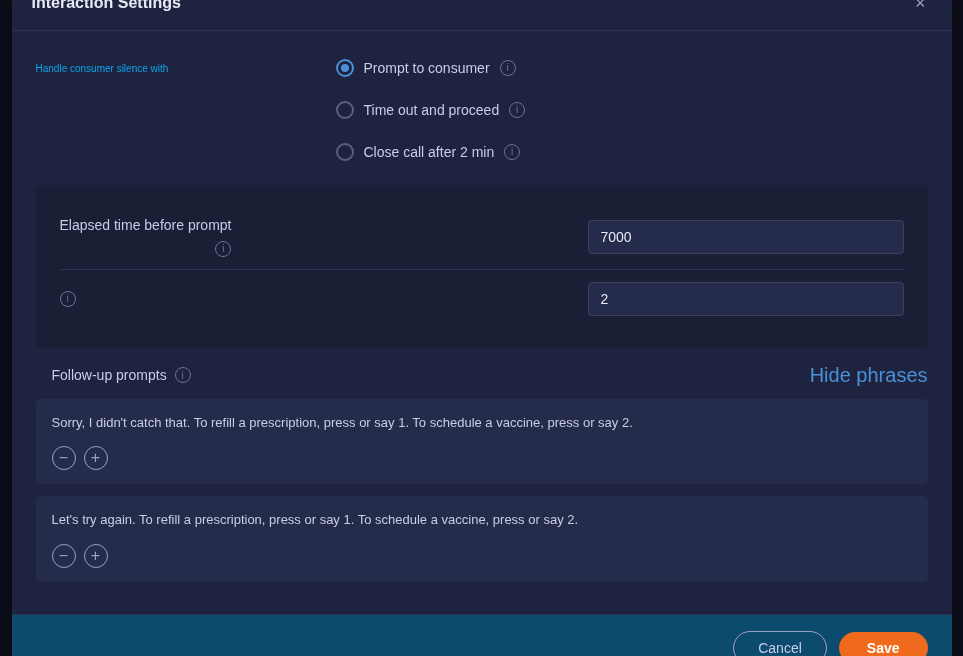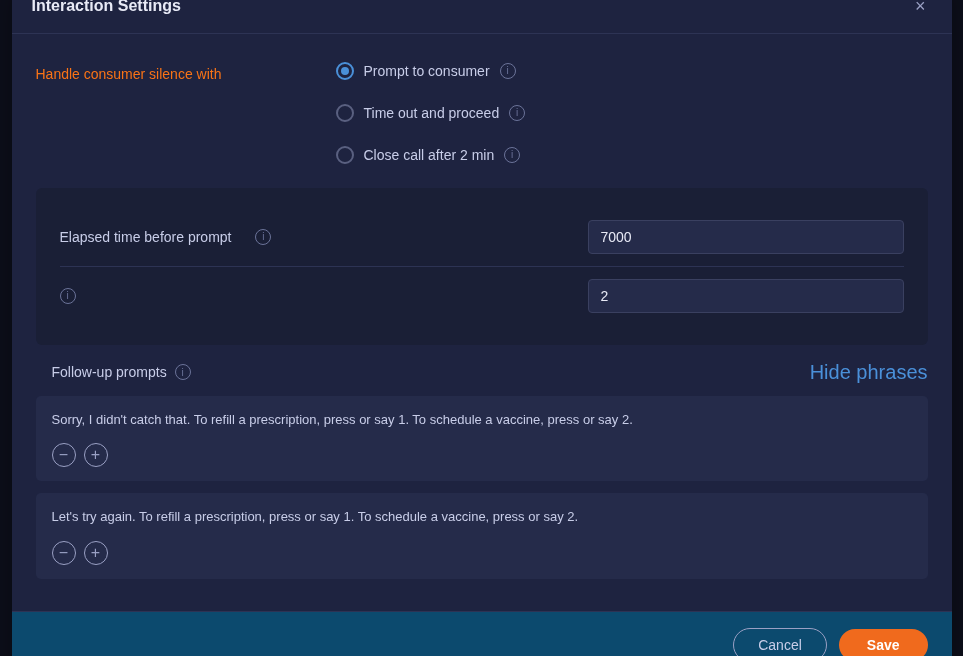--- a/index.html
+++ b/index.html
@@ -53,22 +53,22 @@
       padding: 28px 24px 20px;
       flex: 1;
       overflow-y: auto;
     }
     .top-section {
       display: flex;
       align-items: flex-start;
       margin-bottom: 24px;
     }
     .section-label {
-      color: #f97316;
-      font-size: 14px;
+      color: #0ea5e9;
+      font-size: 10px;
       font-weight: 500;
       flex: 0 0 300px;
       padding-top: 4px;
     }
     .radio-group {
       display: flex;
       flex-direction: column;
       gap: 24px;
     }
     .radio-option {
@@ -133,21 +133,22 @@
     }
     .form-row + .form-row {
       border-top: 1px solid #2d3354;
     }
     .form-label {
       color: #c8cde8;
       font-size: 14px;
       font-weight: 500;
       display: flex;
       align-items: flex-end;
-      gap: 24px;
+      gap: 8px;
+      flex-direction: column;
     }
     .form-input {
       background: #252b4a;
       border: 1px solid #3a4060;
       border-radius: 4px;
       color: #e8eaf6;
       font-size: 14px;
       padding: 8px 12px;
       width: 316px;
       outline: none;

